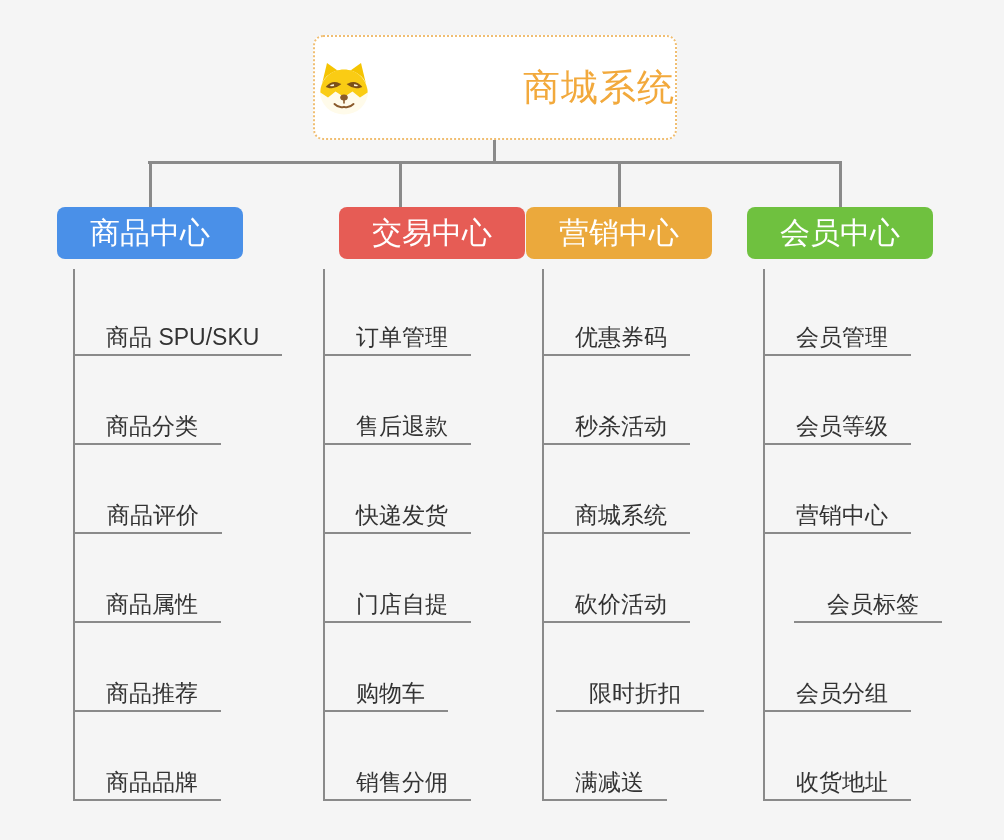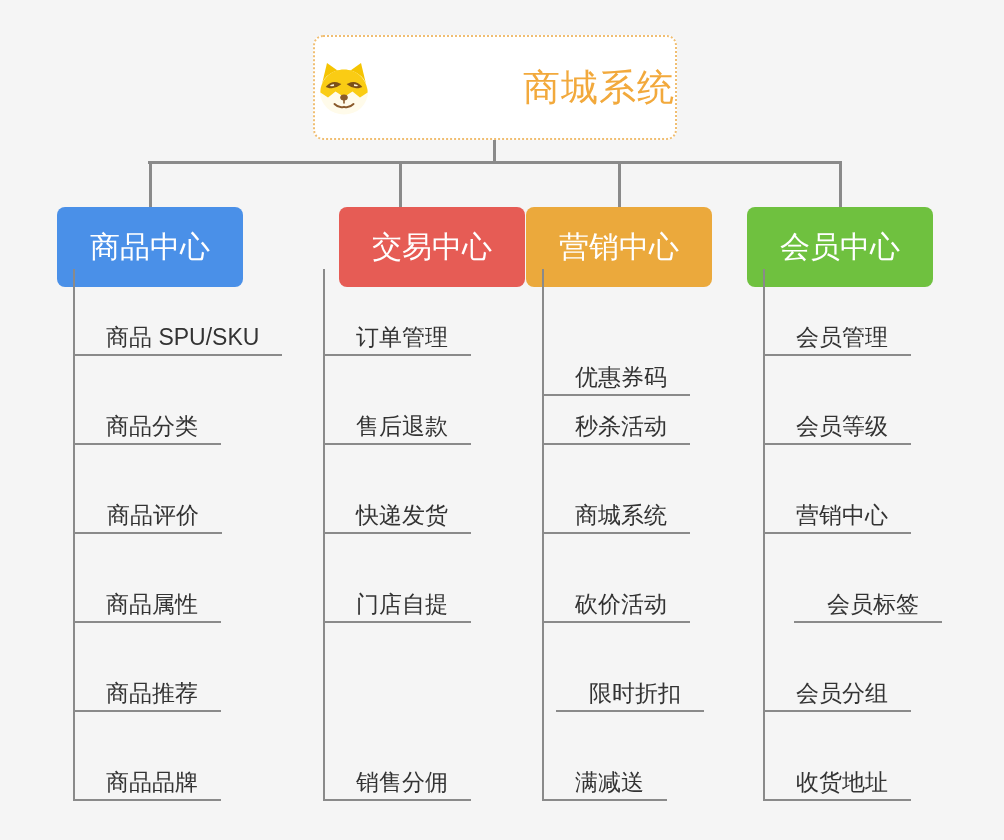--- a/index.html
+++ b/index.html
@@ -37,21 +37,21 @@
   }
   .root-title {
     font-size: 37px;
     color: #F2A93C;
     letter-spacing: 1px;
     white-space: nowrap;
   }
   .branch-node {
     position: absolute;
     width: 186px;
-    height: 80px;
+    height: 52px;
     border-radius: 8px;
     display: flex;
     align-items: center;
     justify-content: center;
   }
   .branch-label {
     color: #FFFFFF;
     font-size: 30px;
     white-space: nowrap;
   }
@@ -104,27 +104,28 @@
     <div class="leaf-node" style="left: 73px; top: 765px;">商品品牌</div>
     <div class="line" style="left: 399px; top: 161px; width: 3px; height: 46px;"></div>
     <div class="branch-node" style="left: 307px; top: 207px; background: rgb(230, 92, 85); margin-left: 32px;">
       <span class="branch-label">交易中心</span>
     </div>
     <div class="line" style="left: 323px; top: 269px; width: 2px; height: 532px;"></div>
     <div class="leaf-node" style="left: 323px; top: 320px;">订单管理</div>
     <div class="leaf-node" style="left: 323px; top: 409px;">售后退款</div>
     <div class="leaf-node" style="left: 323px; top: 498px;">快递发货</div>
     <div class="leaf-node" style="left: 323px; top: 587px;">门店自提</div>
+    <div class="leaf-node" style="left: 323px; top: 676px;">购物车</div>
     <div class="leaf-node" style="left: 323px; top: 765px;">销售分佣</div>
     <div class="line" style="left: 618px; top: 161px; width: 3px; height: 46px;"></div>
     <div class="branch-node" style="left: 526px; top: 207px; background: rgb(235, 169, 60);">
       <span class="branch-label">营销中心</span>
     </div>
     <div class="line" style="left: 542px; top: 269px; width: 2px; height: 532px;"></div>
-    <div class="leaf-node" style="left: 542px; top: 320px; margin-top: 40px;">优惠券码</div>
+    <div class="leaf-node" style="left: 542px; top: 320px;">优惠券码</div>
     <div class="leaf-node" style="left: 542px; top: 409px;">秒杀活动</div>
     <div class="leaf-node" style="left: 542px; top: 498px;">商城系统</div>
     <div class="leaf-node" style="left: 542px; top: 587px;">砍价活动</div>
     <div class="leaf-node" style="left: 556px; top: 676px;">限时折扣</div>
     <div class="leaf-node" style="left: 542px; top: 765px;">满减送</div>
     <div class="line" style="left: 839px; top: 161px; width: 3px; height: 46px;"></div>
     <div class="branch-node" style="left: 747px; top: 207px; background: rgb(111, 193, 63);">
       <span class="branch-label">会员中心</span>
     </div>
     <div class="line" style="left: 763px; top: 269px; width: 2px; height: 532px;"></div>

